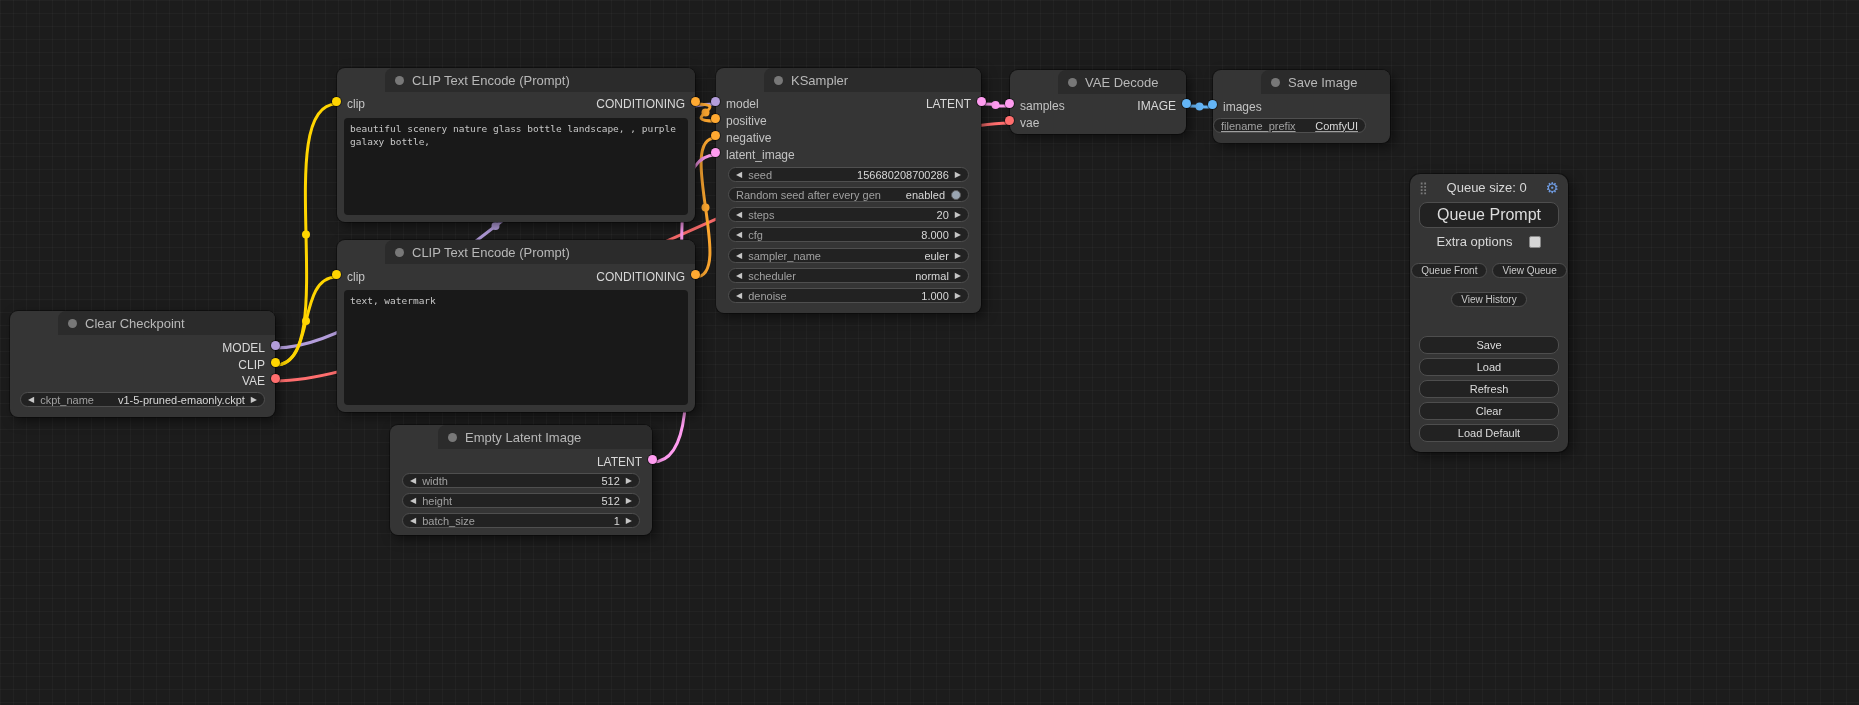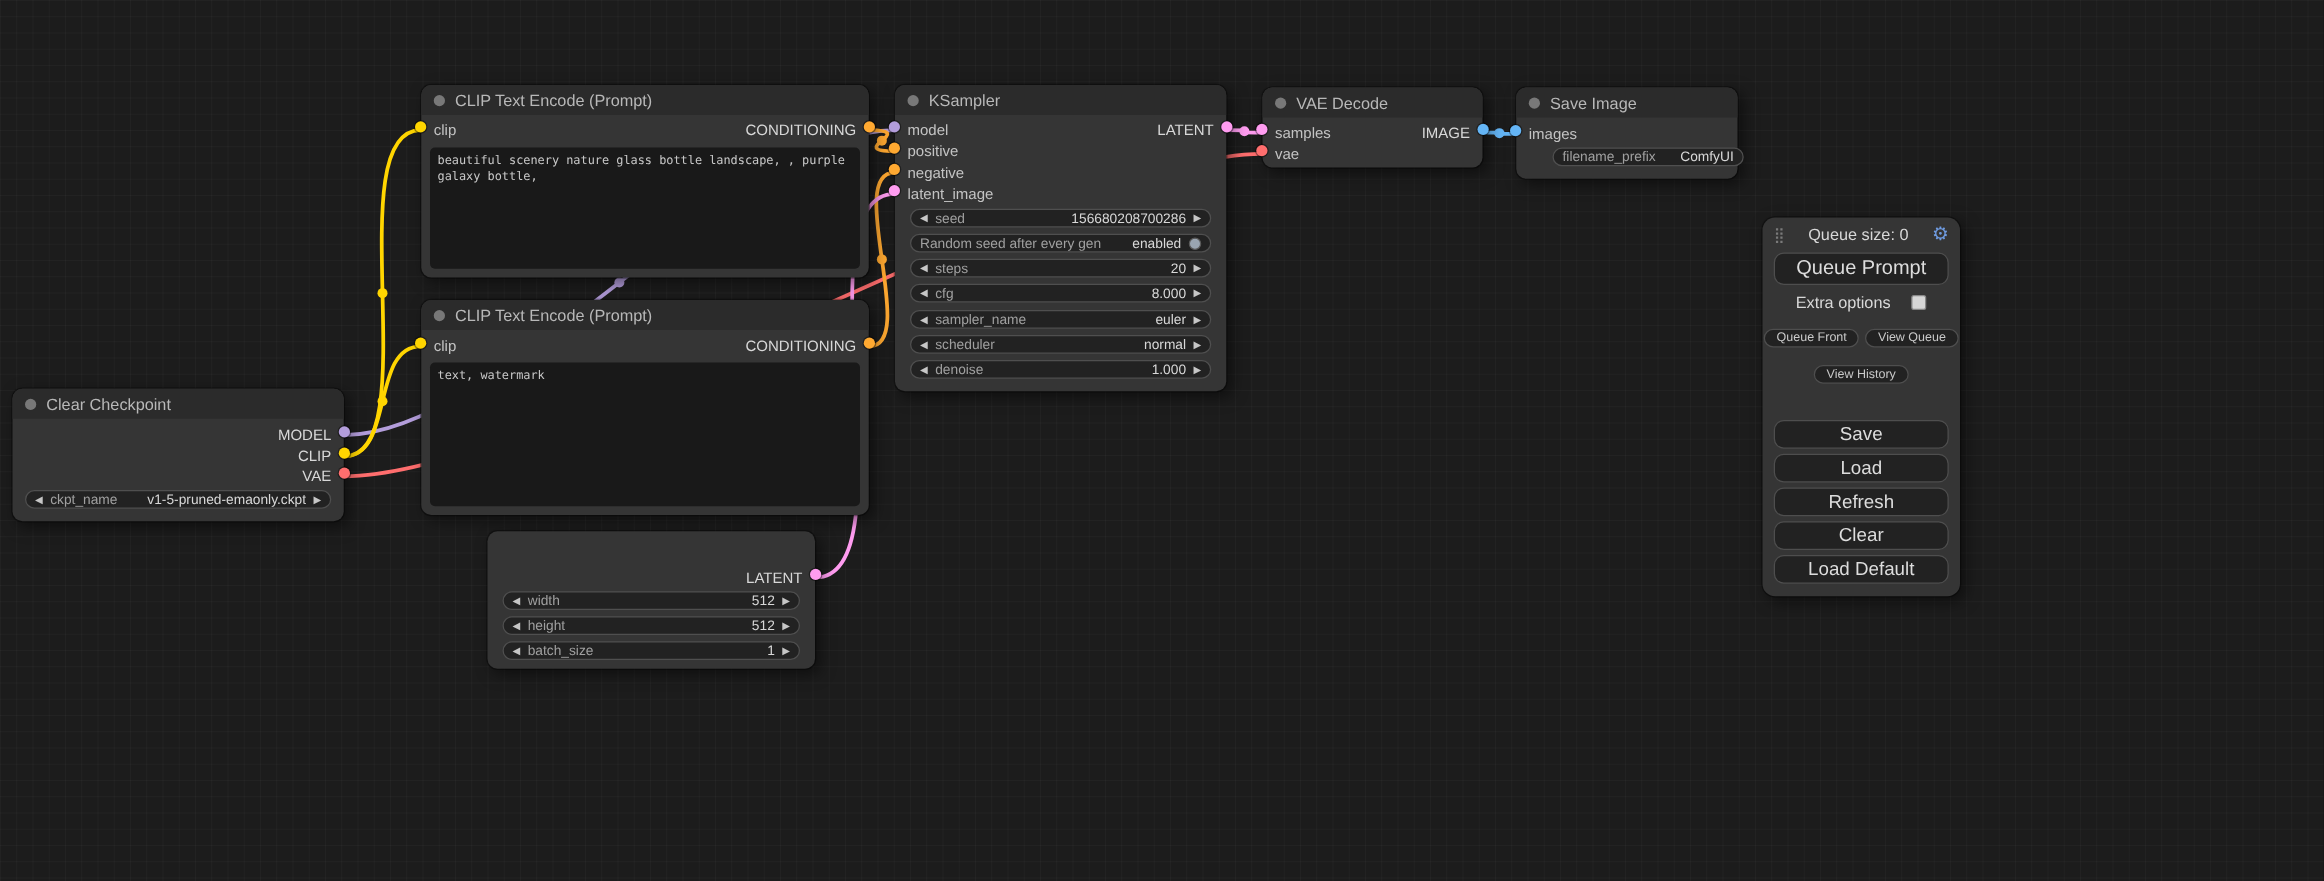--- a/index.html
+++ b/index.html
@@ -10,20 +10,21 @@
     background-image:
       linear-gradient(rgba(255,255,255,0.028) 1px, transparent 1px),
       linear-gradient(90deg, rgba(255,255,255,0.028) 1px, transparent 1px);
     background-size:13px 13px;
   }
   #wires { position:absolute; inset:0; width:1859px; height:705px; z-index:1; pointer-events:none; }
 
   .node {
     position:absolute; background:#353535; border-radius:8px; z-index:2;
     box-shadow: 0 0 0 1px rgba(0,0,0,0.35), 4px 4px 12px rgba(0,0,0,0.5);
+    padding-left: 48px;
   }
   .node-title {
     height:24px; background:#2b2b2b; border-radius:8px 8px 0 0;
     display:flex; align-items:center; padding:0 10px; gap:8px;
     color:#b8b8b8; font-size:13px;
   }
   .collapse-dot { width:9px; height:9px; border-radius:50%; background:#787878; flex:none; }
 
   .slot { position:absolute; height:14px; display:flex; align-items:flex-start; gap:6px; font-size:12px; color:#c3c3c3; white-space:nowrap; }
   .slot.in  { left:-5px; }
@@ -53,21 +54,21 @@
   }
   .qp-header { display:flex; align-items:center; padding:2px 9px 3px; }
   .qp-drag { color:#7a7a7a; font-size:12px; cursor:grab; flex:none; }
   .qp-title { flex:1; text-align:center; font-size:13px; color:#d8d8d8; }
   .qp-gear { font-size:15px; flex:none; line-height:1; }
   .qp-btn {
     display:block; width:140px; margin:4px auto 0; background:#222; border:1px solid #4e4e4e;
     border-radius:8px; color:#ddd; text-align:center; font-family:inherit; cursor:pointer;
   }
   .qp-btn.prompt { font-size:16px; padding:3px 0; }
-  .qp-btn.big { font-size:15px; padding:2px 0; }
+  .qp-btn.big { font-size:11px; padding:2px 0; }
   .qp-extra { display:flex; align-items:center; justify-content:center; gap:17px; font-size:13px; margin:6px 0 3px; color:#d8d8d8; }
   .qp-checkbox { width:12px; height:12px; background:#d6d6d6; border-radius:2px; border:1px solid #888; }
   .qp-smallrow { display:flex; justify-content:center; gap:5px; margin:14px 0; }
   .qp-small { background:#222; border:1px solid #4e4e4e; border-radius:10px; color:#c9c9c9; font-size:10px; padding:1px 9px; font-family:inherit; cursor:pointer; }
   .qp-gap { height:11px; }
 </style>
 </head>
 <body>
 
 <div id="canvas">
@@ -143,20 +144,24 @@
       <span>clip</span>
     </div>
     <div class="slot out" style="top:30px">
       <span class="dot" style="background: rgb(255, 169, 49);"></span>
       <span>CONDITIONING</span>
     </div>
     <div class="prompt-text" style="top:50px; left:7px; width:344px; height:115px;">text, watermark</div>
   </div>
 
   <div class="node" style="left:390px; top:425px; width:262px; height:110px;">
+    <div class="node-title">
+      <span class="collapse-dot"></span>
+      <span>Empty Latent Image</span>
+    </div>
     <div class="slot out" style="top:30px">
       <span class="dot" style="background: rgb(255, 156, 240);"></span>
       <span>LATENT</span>
     </div>
     <div class="widget" style="top:48px; left:12px; width:238px;">
       <span class="arrow">◀</span>
       <span class="wlabel">width</span>
       <span class="wvalue">512</span>
       <span class="arrow">▶</span>
     </div>
@@ -263,21 +268,21 @@
 
   <div class="node" style="left:1213px; top:70px; width:177px; height:73px;">
     <div class="node-title">
       <span class="collapse-dot"></span>
       <span>Save Image</span>
     </div>
     <div class="slot in" style="top:30px">
       <span class="dot" style="background: rgb(100, 181, 246);"></span>
       <span>images</span>
     </div>
-    <div class="widget" style="top:48px; left:29px; width:153px;">
+    <div class="widget" style="top:48px; left:0; width:153px;text-decoration:underline;">
       <span class="wlabel">filename_prefix</span>
       <span class="wvalue">ComfyUI</span>
     </div>
   </div>
 
   <div class="queue-panel">
     <div class="qp-header">
       <span class="qp-drag">⣿</span>
       <span class="qp-title">Queue size: 0</span>
       <span class="qp-gear" style="color: rgb(111, 155, 224);">⚙</span>

